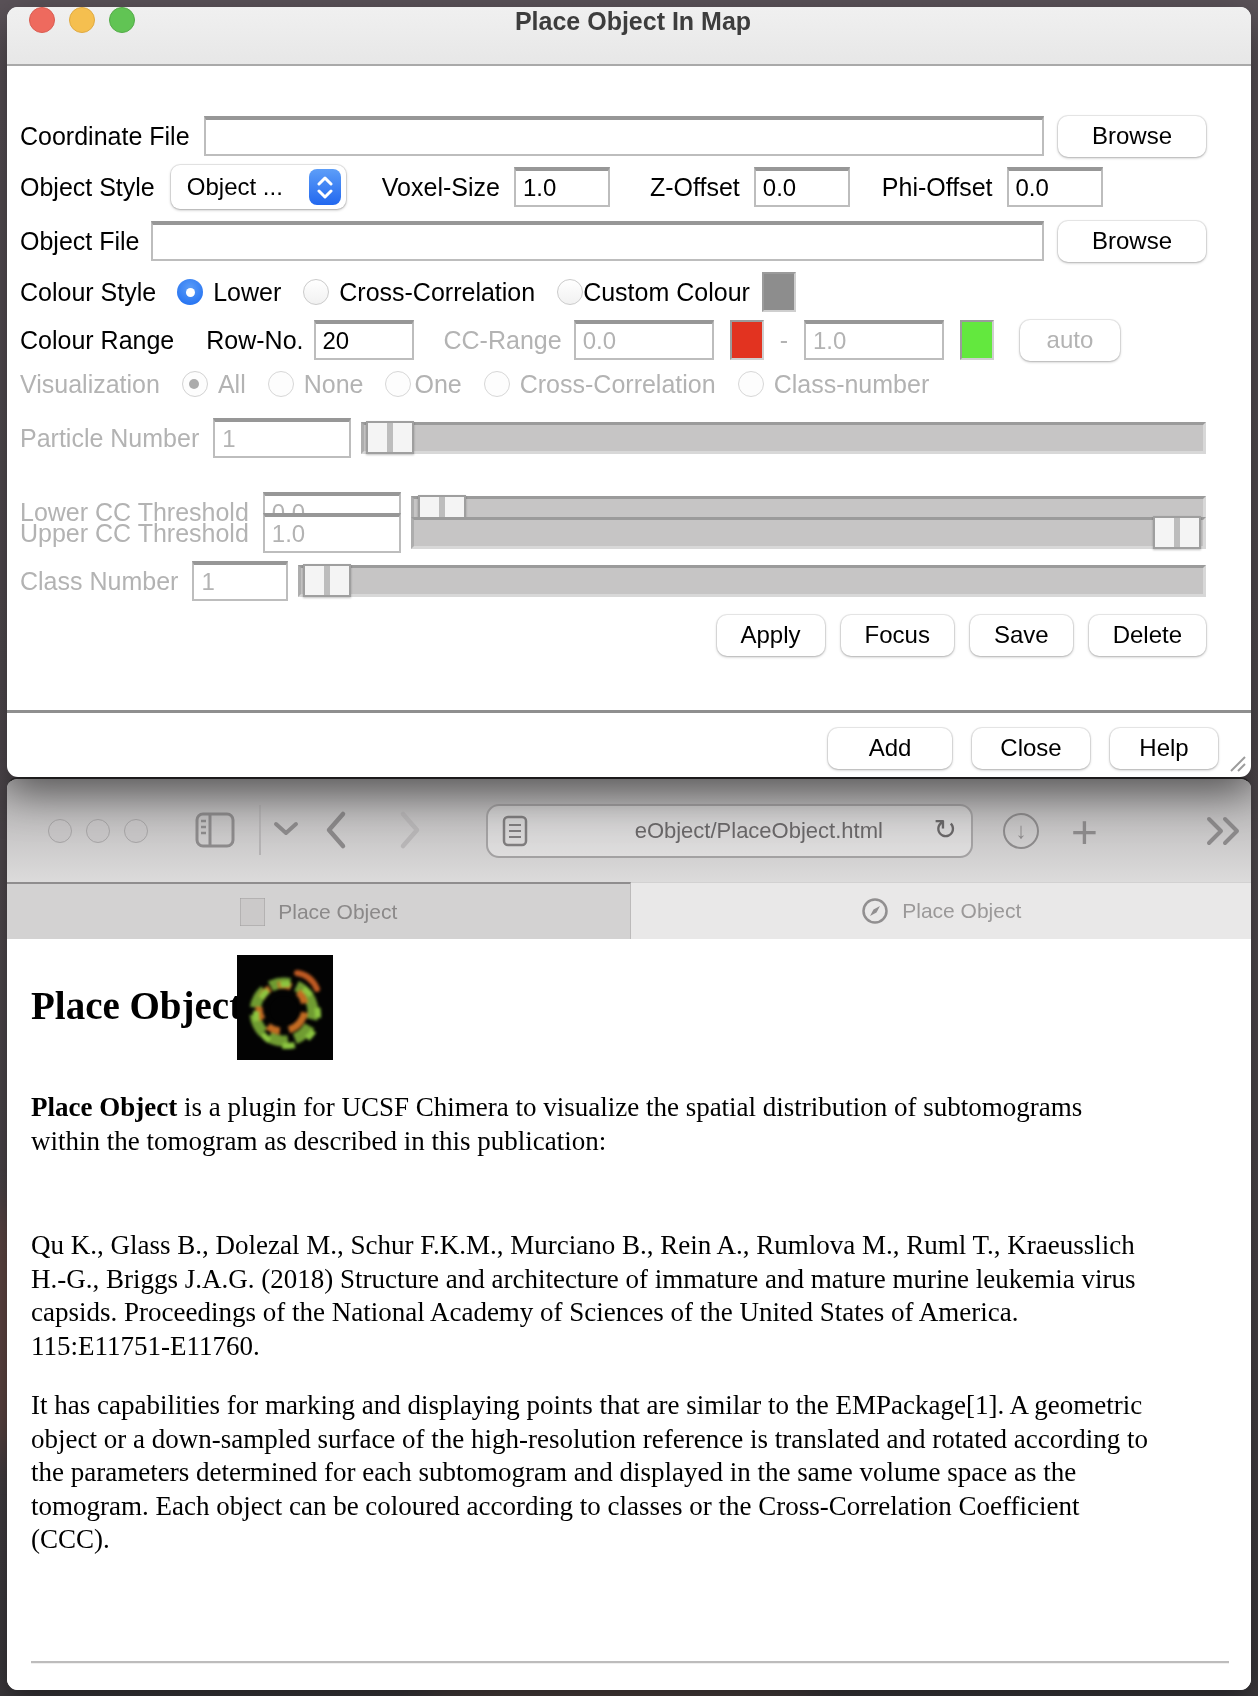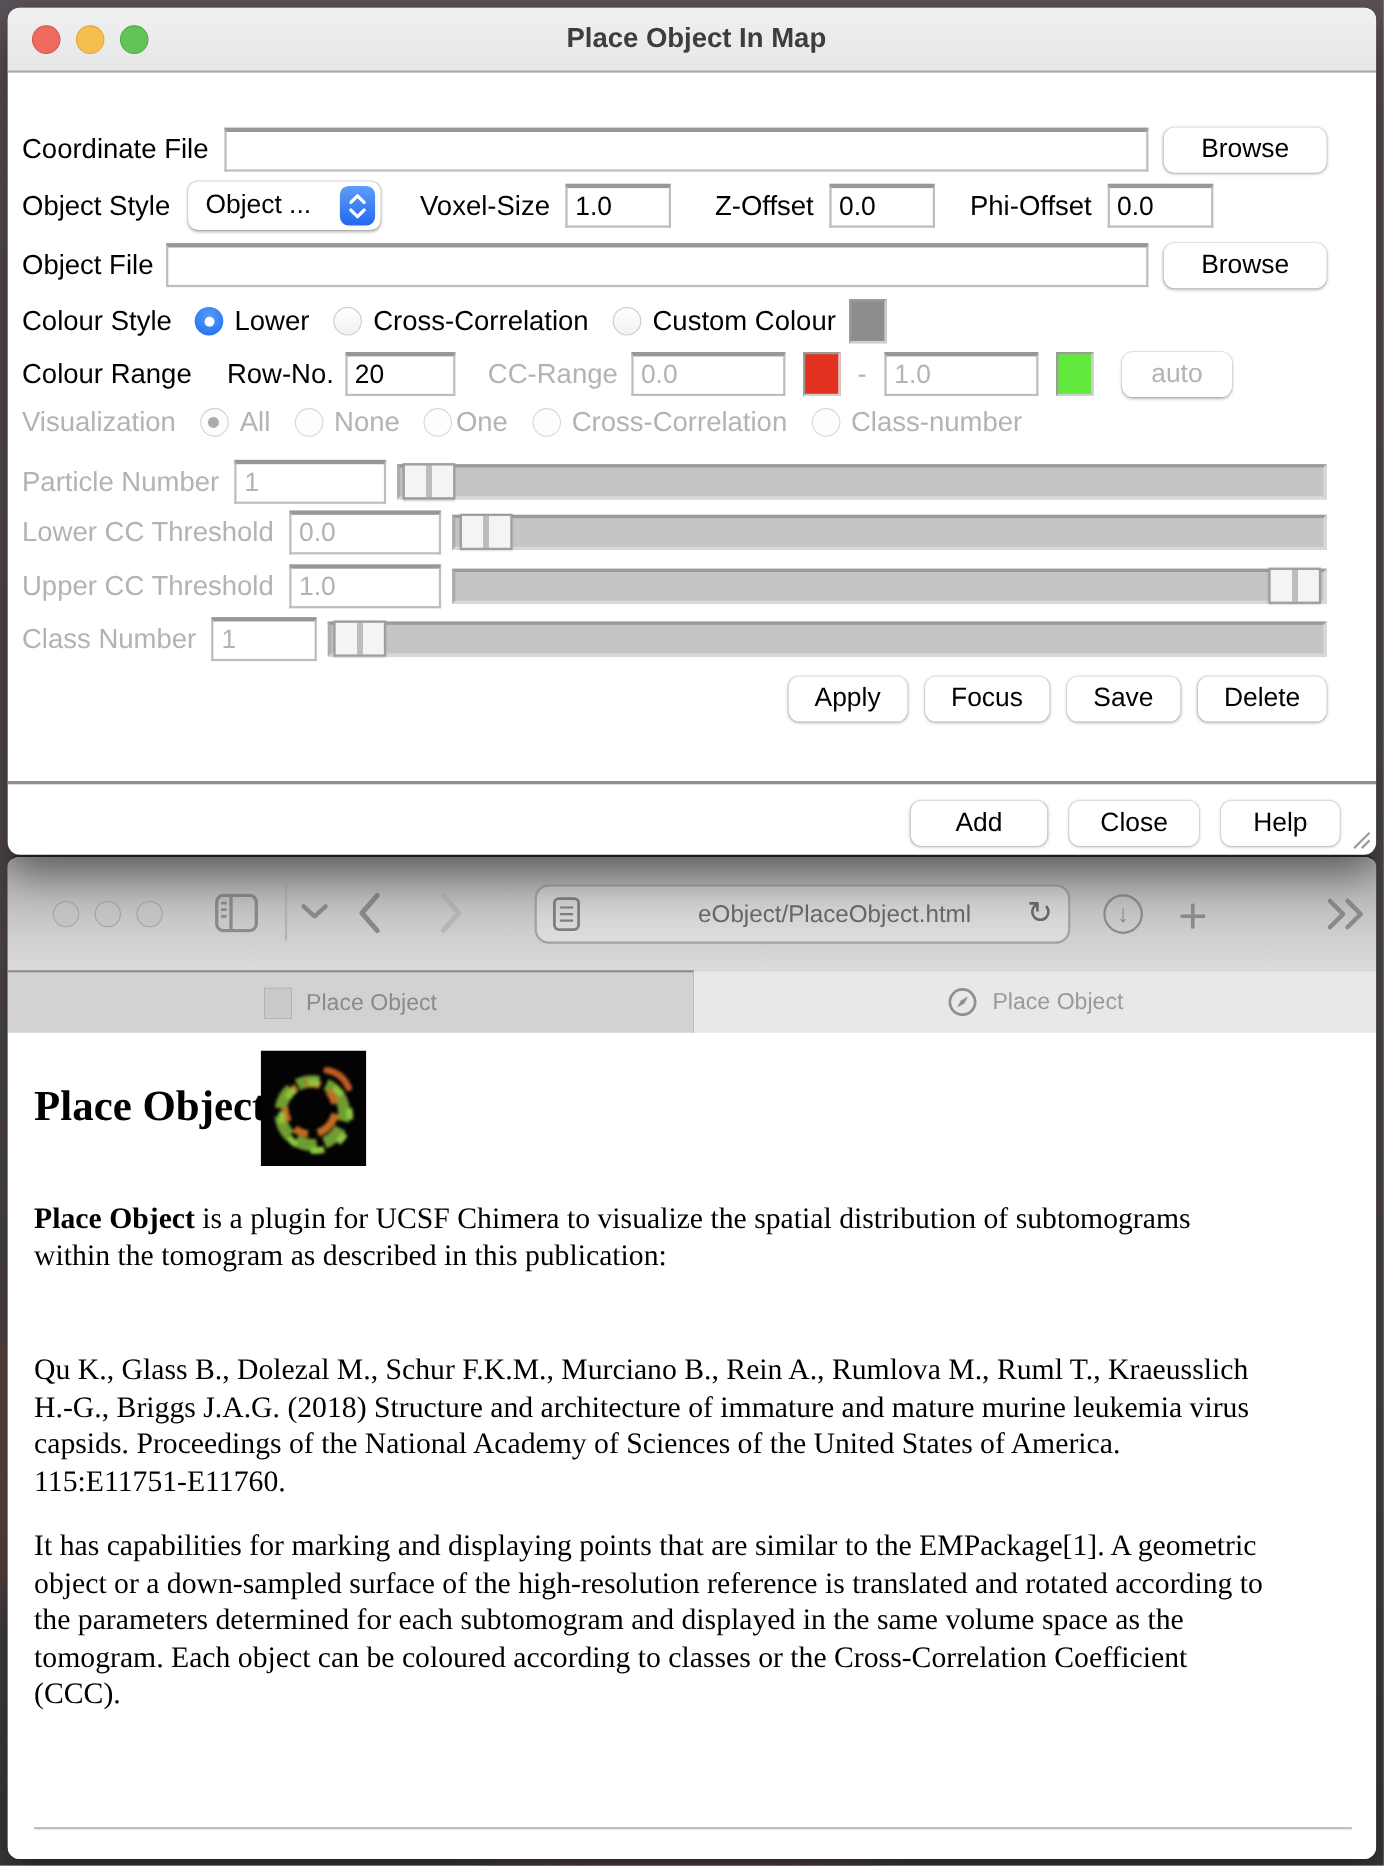--- a/index.html
+++ b/index.html
@@ -14,21 +14,21 @@
   .dialog{
     position:absolute;left:7px;top:7px;width:1244px;height:770px;
     background:#fff;border-radius:11px;
     box-shadow:0 16px 42px rgba(0,0,0,.5);
     z-index:5;overflow:hidden;
   }
   .titlebar{
     position:absolute;left:0;top:0;right:0;height:57px;
     background:linear-gradient(#f0f0f0,#e7e7e7);
     border-bottom:2px solid #a9a9a9;
-    display:flex;align-items:center;
+    display:flex;align-items:flex-start;
   }
   .title{flex:1;text-align:center;font-size:25px;font-weight:700;color:#3d3d3d;}
   .tl{width:24px;height:24px;border-radius:50%;margin-left:14px;}
   .tl.red{background:#ee6a5e;border:1px solid #d95b50;margin-left:22px;}
   .tl.yellow{background:#f5bf4f;border:1px solid #dfa93f;}
   .tl.green{background:#61c454;border:1px solid #53ab47;}
 
   .row{position:absolute;left:13px;right:45px;display:flex;align-items:center;height:46px;}
   .lb{font-size:25px;color:#000;white-space:nowrap;}
   .gray{color:#b3b3b3 !important;}
@@ -229,21 +229,21 @@
     <div class="btn" style="margin-left:14px;width:100px">Browse</div>
   </div>
 
   <div class="row" style="top:262px">
     <span class="lb">Colour Style</span>
     <span class="rd on" style="margin-left:21px"></span>
     <span class="lb" style="margin-left:10px">Lower</span>
     <span class="rd off" style="margin-left:22px"></span>
     <span class="lb" style="margin-left:10px">Cross-Correlation</span>
     <span class="rd off" style="margin-left:22px"></span>
-    <span class="lb" style="margin-left:10px">Custom Colour</span>
+    <span class="lb" style="">Custom Colour</span>
     <span class="sw" style="margin-left:12px;background:#8d8d8d"></span>
   </div>
 
   <div class="row" style="top:310px">
     <span class="lb">Colour Range</span>
     <span class="lb" style="margin-left:32px">Row-No.</span>
     <div class="en" style="width:82px;margin-left:10px">20</div>
     <span class="lb gray" style="margin-left:30px">CC-Range</span>
     <div class="en gray" style="width:122px;margin-left:12px">0.0</div>
     <span class="sw" style="margin-left:16px;background:#e23320"></span>
@@ -268,21 +268,21 @@
   </div>
 
   <div class="row" style="top:408px">
     <span class="lb gray">Particle Number</span>
     <div class="en gray" style="width:120px;margin-left:14px">1</div>
     <div class="slider" style="margin-left:10px">
       <div class="shandle" style="left:2px"></div>
     </div>
   </div>
 
-  <div class="row" style="top:454px">
+  <div class="row" style="top:482px">
     <span class="lb gray">Lower CC Threshold</span>
     <div class="en gray" style="width:120px;margin-left:14px">0.0</div>
     <div class="slider" style="margin-left:10px">
       <div class="shandle" style="left:4px"></div>
     </div>
   </div>
 
   <div class="row" style="top:503px">
     <span class="lb gray">Upper CC Threshold</span>
     <div class="en gray" style="width:120px;margin-left:14px">1.0</div>

